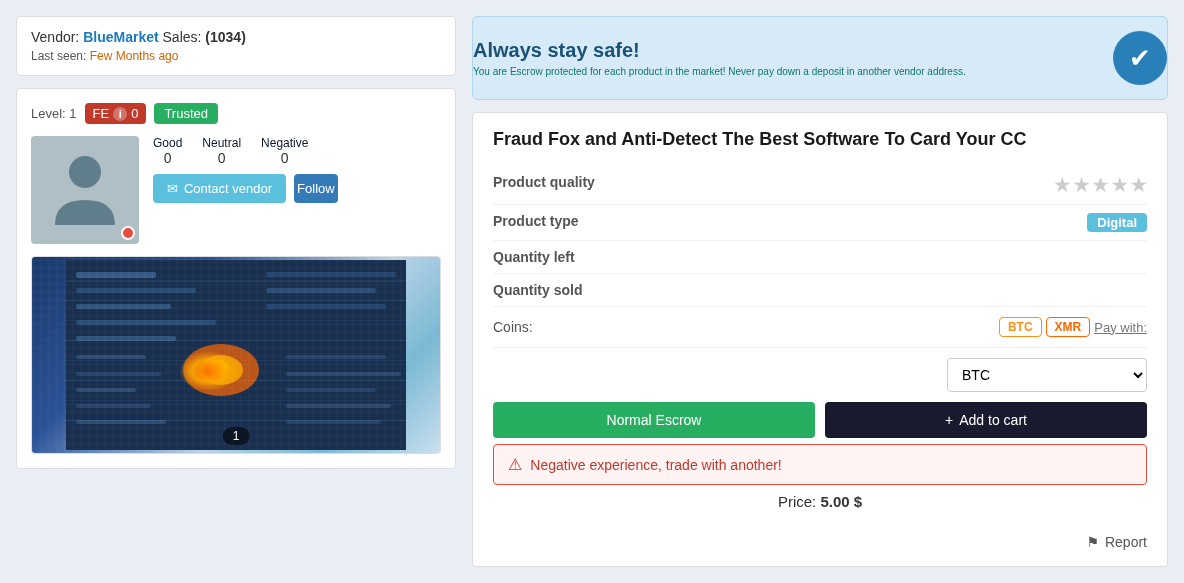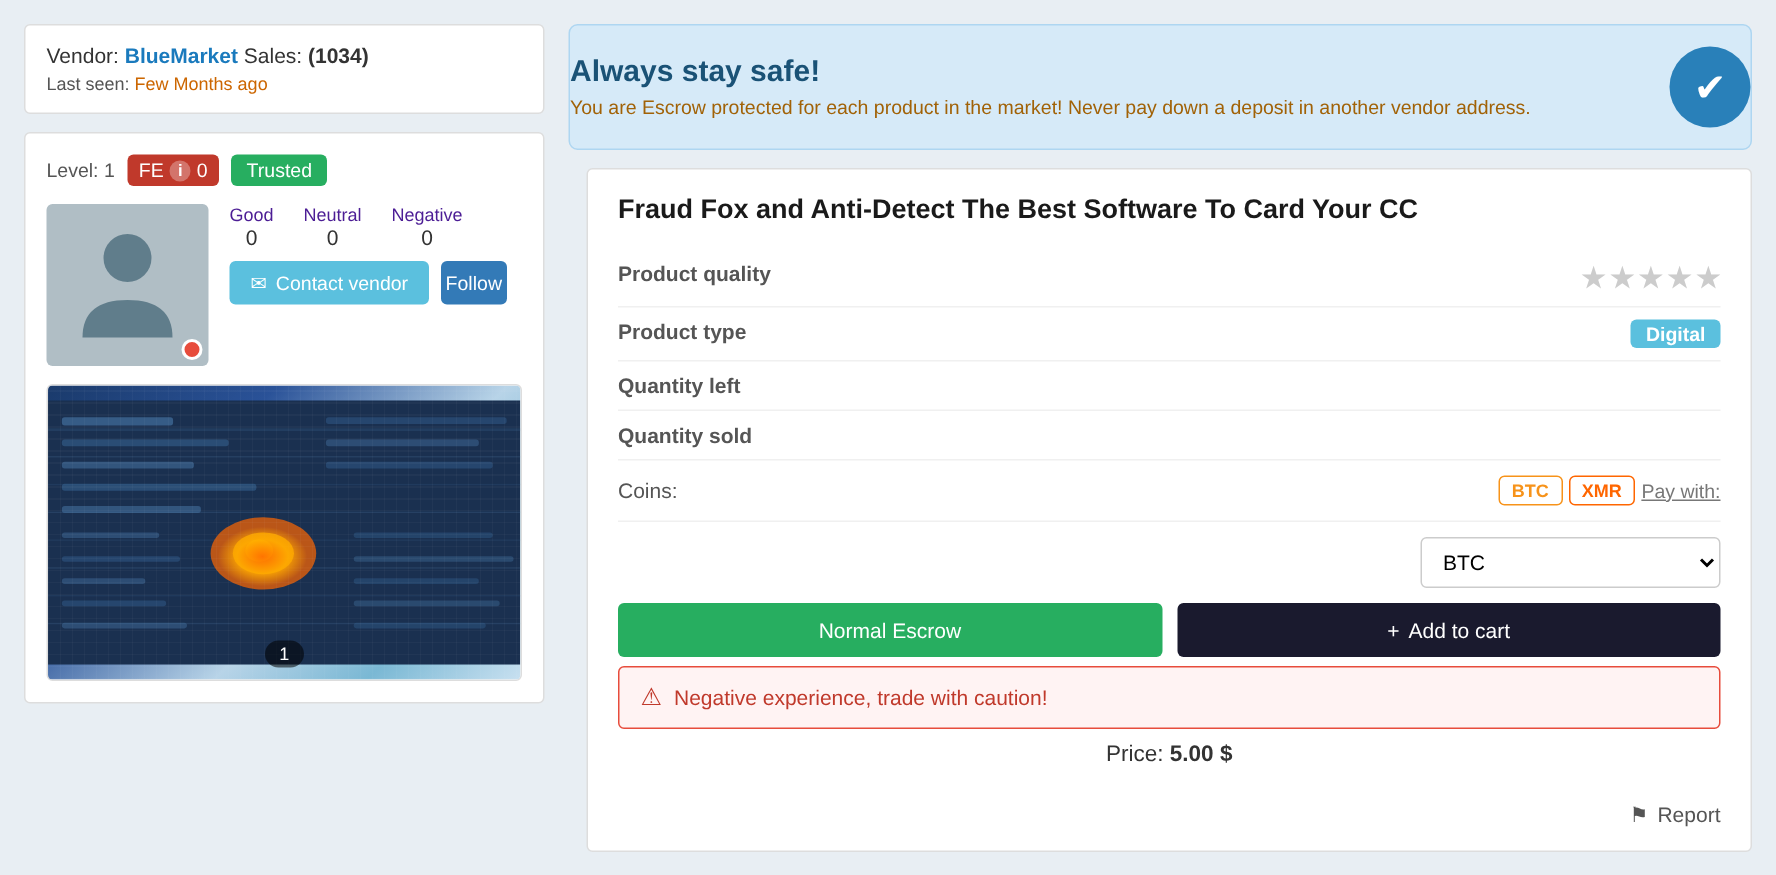--- a/index.html
+++ b/index.html
@@ -12,21 +12,21 @@
       width: 1184px;
     }
     .layout {
       display: flex;
       padding: 16px;
       gap: 16px;
       align-items: flex-start;
     }
     
     .left-panel {
-      width: 347px;
+      width: 440px;
       flex-shrink: 0;
     }
     .vendor-info {
       background: #fff;
       border: 1px solid #ddd;
       border-radius: 4px;
       padding: 12px 14px;
       margin-bottom: 12px;
     }
     .vendor-name-line {
@@ -128,21 +128,21 @@
     }
     .stats-section {
       flex: 1;
     }
     .stats-row {
       display: flex;
       gap: 20px;
       margin-bottom: 6px;
     }
     .stat-item { text-align: center; }
-    .stat-label { font-size: 12px; color: #4c1d95; }
+    .stat-label { font-size: 12px; color: #0f172a; }
     .stat-value { font-size: 14px; font-weight: 500; }
     .actions-row {
       display: flex;
       gap: 8px;
       margin-top: 8px;
     }
     .btn-contact {
       background: #5bc0de;
       color: #fff;
       border: none;
@@ -224,39 +224,38 @@
       align-items: center;
       justify-content: space-between;
     }
     .safety-text-block { flex: 1; }
     .safety-title {
       font-size: 20px;
       font-weight: bold;
       color: #1a5276;
       margin-bottom: 4px;
     }
-    .safety-desc { font-size: 13px; color: #a16207; }
+    .safety-desc { font-size: 10px; color: #0f766e; }
     .safety-icon {
       width: 54px;
       height: 54px;
       background: #2980b9;
       border-radius: 50%;
       display: flex;
       align-items: center;
       justify-content: center;
       color: #fff;
       font-size: 26px;
       flex-shrink: 0;
     }
     .product-detail-card {
       background: #fff;
       border: 1px solid #ddd;
       border-radius: 4px;
       padding: 16px 20px;
-      margin-left: 12px;
     }
     .product-title {
       font-size: 18px;
       font-weight: bold;
       color: #1a1a1a;
       margin-bottom: 16px;
     }
     .detail-row {
       display: flex;
       align-items: flex-start;
@@ -543,21 +542,21 @@
       <div class="action-buttons-row">
         <button class="btn-escrow">Normal Escrow</button>
         <button class="btn-cart">
           <span>+</span>
           <span>Add to cart</span>
         </button>
       </div>
 
       <div class="warning-banner">
         <span class="warning-icon">⚠</span>
-        <span>Negative experience, trade with caution!</span>
+        <span>Negative experience, trade with another!</span>
       </div>
 
       <div class="price-row">
         <span>Price:</span>
         <span class="price-value">5.00 $</span>
       </div>
 
       <div class="report-row">
         <span class="report-icon">⚑</span>
         <span>Report</span>

